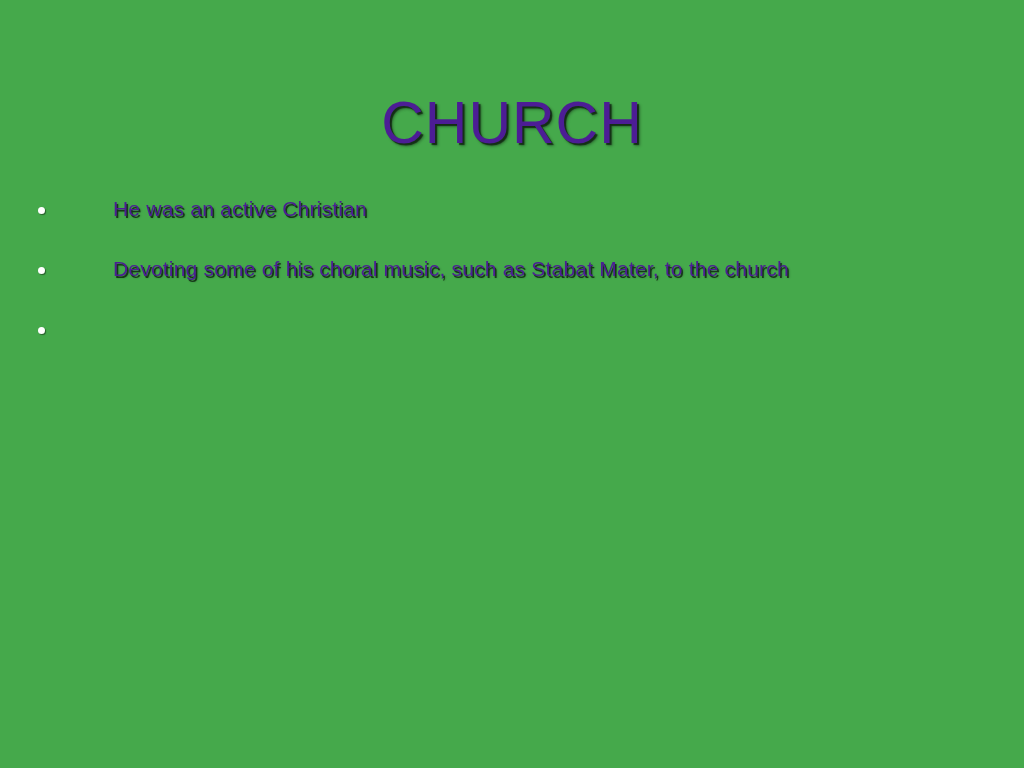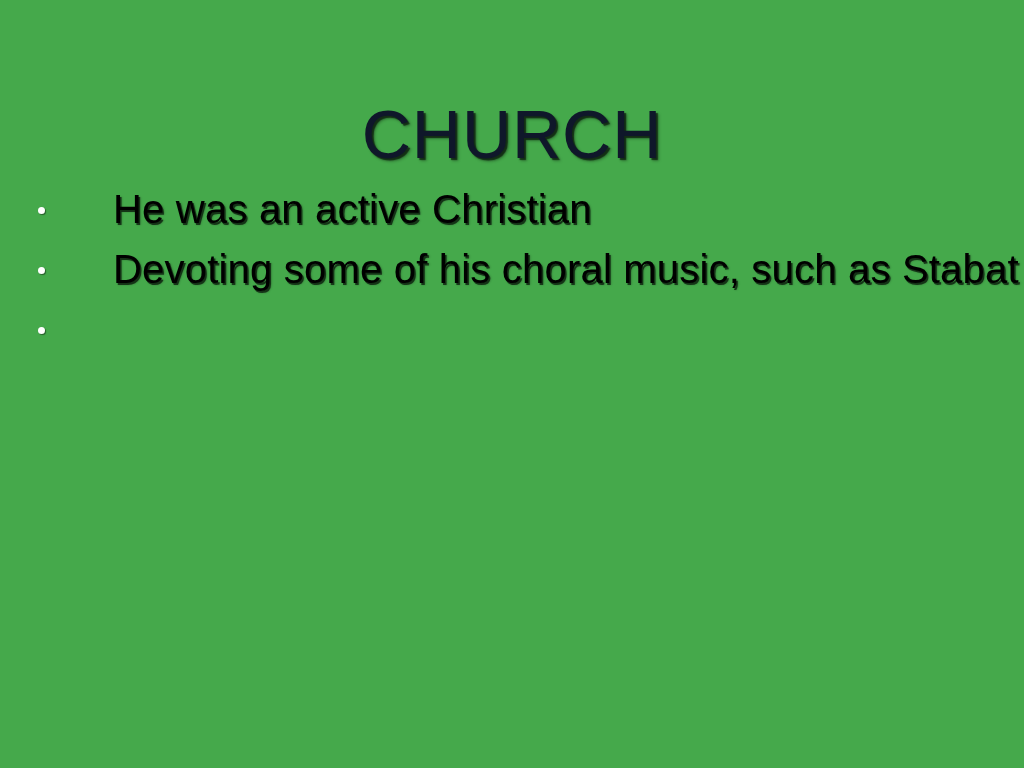--- a/index.html
+++ b/index.html
@@ -23,23 +23,23 @@
     overflow: hidden;
   }
 
   
   .slide-title {
     position: absolute;
     left: 0;
     top: 52px;
     width: 1024px;
     text-align: center;
-    color: #0f172a;
+    color: #4c1d95;
     font-family: "Liberation Sans", sans-serif;
-    font-size: 68px;
+    font-size: 59px;
     font-weight: 400;
     letter-spacing: 1px;
     line-height: 1.08;
     white-space: nowrap;
     text-shadow:
       2px 2px 1px rgba(0, 0, 0, 0.62),
       3px 3px 3px rgba(0, 0, 0, 0.30);
   }
 
   
@@ -67,23 +67,23 @@
     width: 7px;
     height: 7px;
     border-radius: 50%;
     background: #ffffff;
     box-shadow: 1px 1px 1px rgba(0, 0, 0, 0.45);
   }
 
   .bullet-text {
     display: block;
     margin-left: 113px;
-    color: #000000;
+    color: #4c1d95;
     font-family: "Liberation Sans", sans-serif;
-    font-size: 40px;
+    font-size: 21px;
     font-weight: 400;
     line-height: 38px;
     letter-spacing: 0.2px;
     white-space: nowrap;
     text-shadow:
       1.5px 1.5px 0.5px rgba(0, 0, 0, 0.60),
       2px 2px 2px rgba(0, 0, 0, 0.28);
   }
 </style>
 </head>

